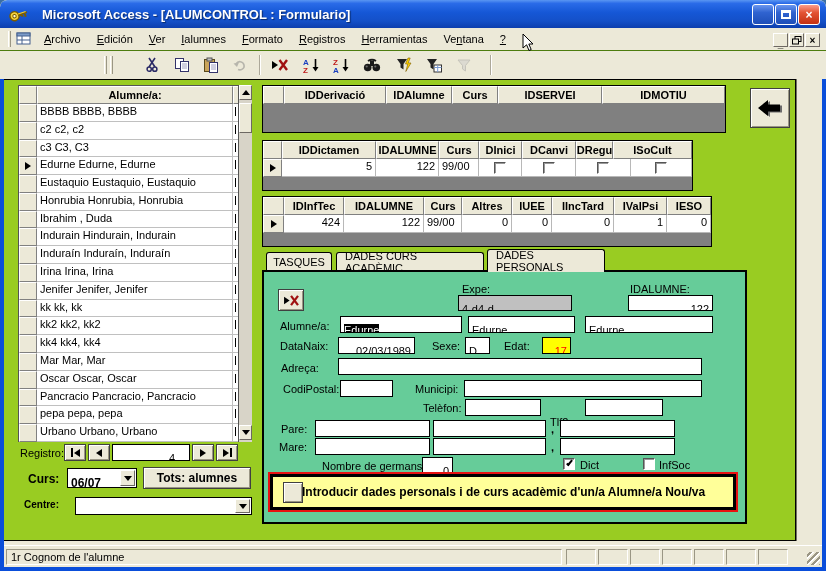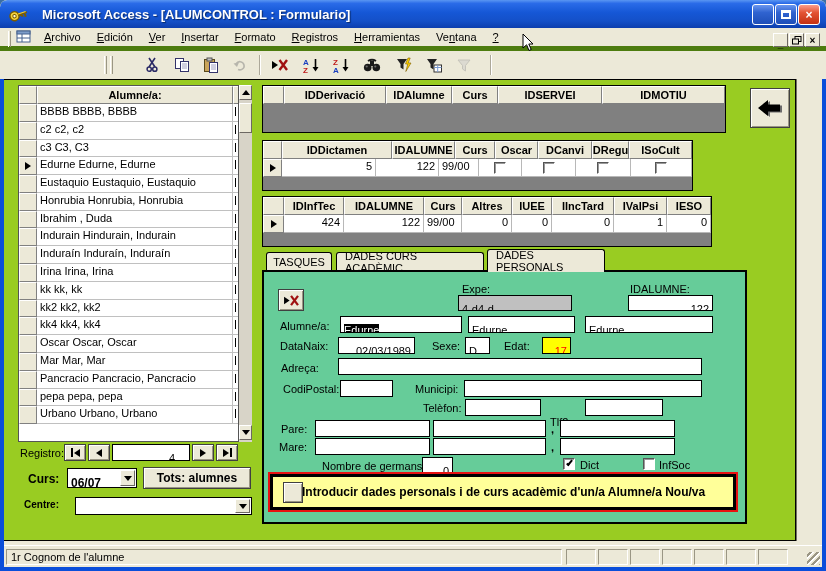--- a/index.html
+++ b/index.html
@@ -13,21 +13,21 @@
   .titlebar{position:absolute;left:0;top:0;width:826px;height:28px;
     background:linear-gradient(180deg,#5a96f2 0%,#2a6be8 12%,#1557d6 45%,#1450c8 75%,#0d3fae 100%);
     display:flex;align-items:center;border-radius:7px 7px 0 0;}
   .title-text{color:#fff;font-weight:bold;font-size:13px;margin-left:6px;text-shadow:1px 1px 1px #0a2a6a;}
   .capbtn{position:absolute;top:4px;width:22px;height:21px;border:1px solid #fff;border-radius:3px;
     display:flex;align-items:center;justify-content:center;color:#fff;font-weight:bold;font-size:12px;
     background:linear-gradient(180deg,#6a96ef,#2f63d0 40%,#1f4fb8);}
   .capbtn.close{background:linear-gradient(180deg,#fb9d8c,#e35434 40%,#c43011);}
   
   .menubar{position:absolute;left:0;top:28px;width:826px;height:23px;background:#ECE9D8;
-    display:flex;align-items:center;font-size:11px;color:#000;border-bottom:5px solid #4d7c0f;}
+    display:flex;align-items:center;font-size:11px;color:#000;border-bottom:1px solid #4d7c0f;}
   .mi{padding:3px 8px;white-space:nowrap;}
   .mi .u{text-decoration:underline;}
   .mdibtn{position:absolute;top:33px;width:15px;height:14px;background:#ECE9D8;
     border:1px solid;border-color:#fff #6d6863 #6d6863 #fff;display:flex;align-items:center;justify-content:center;
     font-size:10px;font-weight:bold;color:#000;}
   
   .toolbar{position:absolute;left:0;top:51px;width:826px;height:28px;background:#ECE9D8;}
   .tbtn{position:absolute;top:3px;width:23px;height:22px;display:flex;align-items:center;justify-content:center;}
   .tsep{position:absolute;top:4px;width:2px;height:20px;border-left:1px solid #aca899;border-right:1px solid #fff;}
   .grip-v{position:absolute;top:5px;width:3px;height:18px;border-left:1px solid #fff;border-right:1px solid #9a9684;}
@@ -129,21 +129,21 @@
     <span style="margin-left:16px;margin-right:4px;display:flex;">
       <svg width="16" height="16" viewBox="0 0 16 16">
         <rect x="1" y="2" width="13" height="11" fill="#fff" stroke="#44618e"></rect>
         <rect x="1" y="2" width="13" height="3" fill="#7d9cc9" stroke="#44618e"></rect>
         <path d="M6 5 V13 M1 9 H14" stroke="#44618e"></path>
       </svg>
     </span>
     <div class="mi"><span></span><span class="u">A</span><span>rchivo</span></div>
     <div class="mi"><span></span><span class="u">E</span><span>dición</span></div>
     <div class="mi"><span></span><span class="u">V</span><span>er</span></div>
-    <div class="mi"><span></span><span class="u">I</span><span>nsertar</span></div>
+    <div class="mi"><span></span><span class="u">I</span><span>alumnes</span></div>
     <div class="mi"><span></span><span class="u">F</span><span>ormato</span></div>
     <div class="mi"><span></span><span class="u">R</span><span>egistros</span></div>
     <div class="mi"><span></span><span class="u">H</span><span>erramientas</span></div>
     <div class="mi"><span>Ve</span><span class="u">n</span><span>tana</span></div>
     <div class="mi"><span class="u">?</span></div>
   </div>
 
   <div class="mdibtn" style="left:773px;">
       <span style="margin-top:6px;">_</span>
     </div>
@@ -322,20 +322,27 @@
       </div>
     <div class="lrow">
         <div class="lsel"></div>
         <div class="ltxt">Irina Irina, Irina</div>
         <div class="lsliver">
           <span class="tick"></span>
         </div>
       </div>
     <div class="lrow">
         <div class="lsel"></div>
+        <div class="ltxt">Jenifer Jenifer, Jenifer</div>
+        <div class="lsliver">
+          <span class="tick"></span>
+        </div>
+      </div>
+    <div class="lrow">
+        <div class="lsel"></div>
         <div class="ltxt">kk kk, kk</div>
         <div class="lsliver">
           <span class="tick"></span>
         </div>
       </div>
     <div class="lrow">
         <div class="lsel"></div>
         <div class="ltxt">kk2 kk2, kk2</div>
         <div class="lsliver">
           <span class="tick"></span>
@@ -343,28 +350,28 @@
       </div>
     <div class="lrow">
         <div class="lsel"></div>
         <div class="ltxt">kk4 kk4, kk4</div>
         <div class="lsliver">
           <span class="tick"></span>
         </div>
       </div>
     <div class="lrow">
         <div class="lsel"></div>
+        <div class="ltxt">Mar Mar, Mar</div>
+        <div class="lsliver">
+          <span class="tick"></span>
+        </div>
+      </div>
+    <div class="lrow">
+        <div class="lsel"></div>
         <div class="ltxt">Oscar Oscar, Oscar</div>
-        <div class="lsliver">
-          <span class="tick"></span>
-        </div>
-      </div>
-    <div class="lrow">
-        <div class="lsel"></div>
-        <div class="ltxt">Mar Mar, Mar</div>
         <div class="lsliver">
           <span class="tick"></span>
         </div>
       </div>
     <div class="lrow">
         <div class="lsel"></div>
         <div class="ltxt">Pancracio Pancracio, Pancracio</div>
         <div class="lsliver">
           <span class="tick"></span>
         </div>
@@ -442,24 +449,24 @@
   <div class="btn3d" style="left:750px;top:88px;width:40px;height:40px;">
     <svg width="28" height="22" viewBox="0 0 28 22">
       <path d="M4 12 L14 4 V8.5 H26 V15.5 H14 V20 Z" fill="#6a6a6a"></path>
       <path d="M2 11 L12 3 V7.5 H24 V14.5 H12 V19 Z" fill="#000"></path>
     </svg>
   </div>
 
   <div class="sheet" style="left:262px;top:140px;width:431px;height:51px;">
     <div class="srow">
       <div class="hc" style="width:19px;"></div>
-      <div class="hc" style="width:110px;">IDDictamen</div>
+      <div class="hc" style="width:94px;">IDDictamen</div>
       <div class="hc" style="width:63px;">IDALUMNE</div>
       <div class="hc" style="width:40px;">Curs</div>
-      <div class="hc" style="width:43px;">Oscar</div>
+      <div class="hc" style="width:43px;">DInici</div>
       <div class="hc" style="width:54px;">DCanvi</div>
       <div class="hc" style="width:37px;">DRegu</div>
       <div class="hc" style="flex:1;">ISoCult</div>
     </div>
     <div class="srow">
       <div class="lsel" style="width:19px;">
           <span class="tri-r"></span>
         </div>
       <div class="dc r" style="width:94px;">5</div>
       <div class="dc r" style="width:63px;">122</div>

